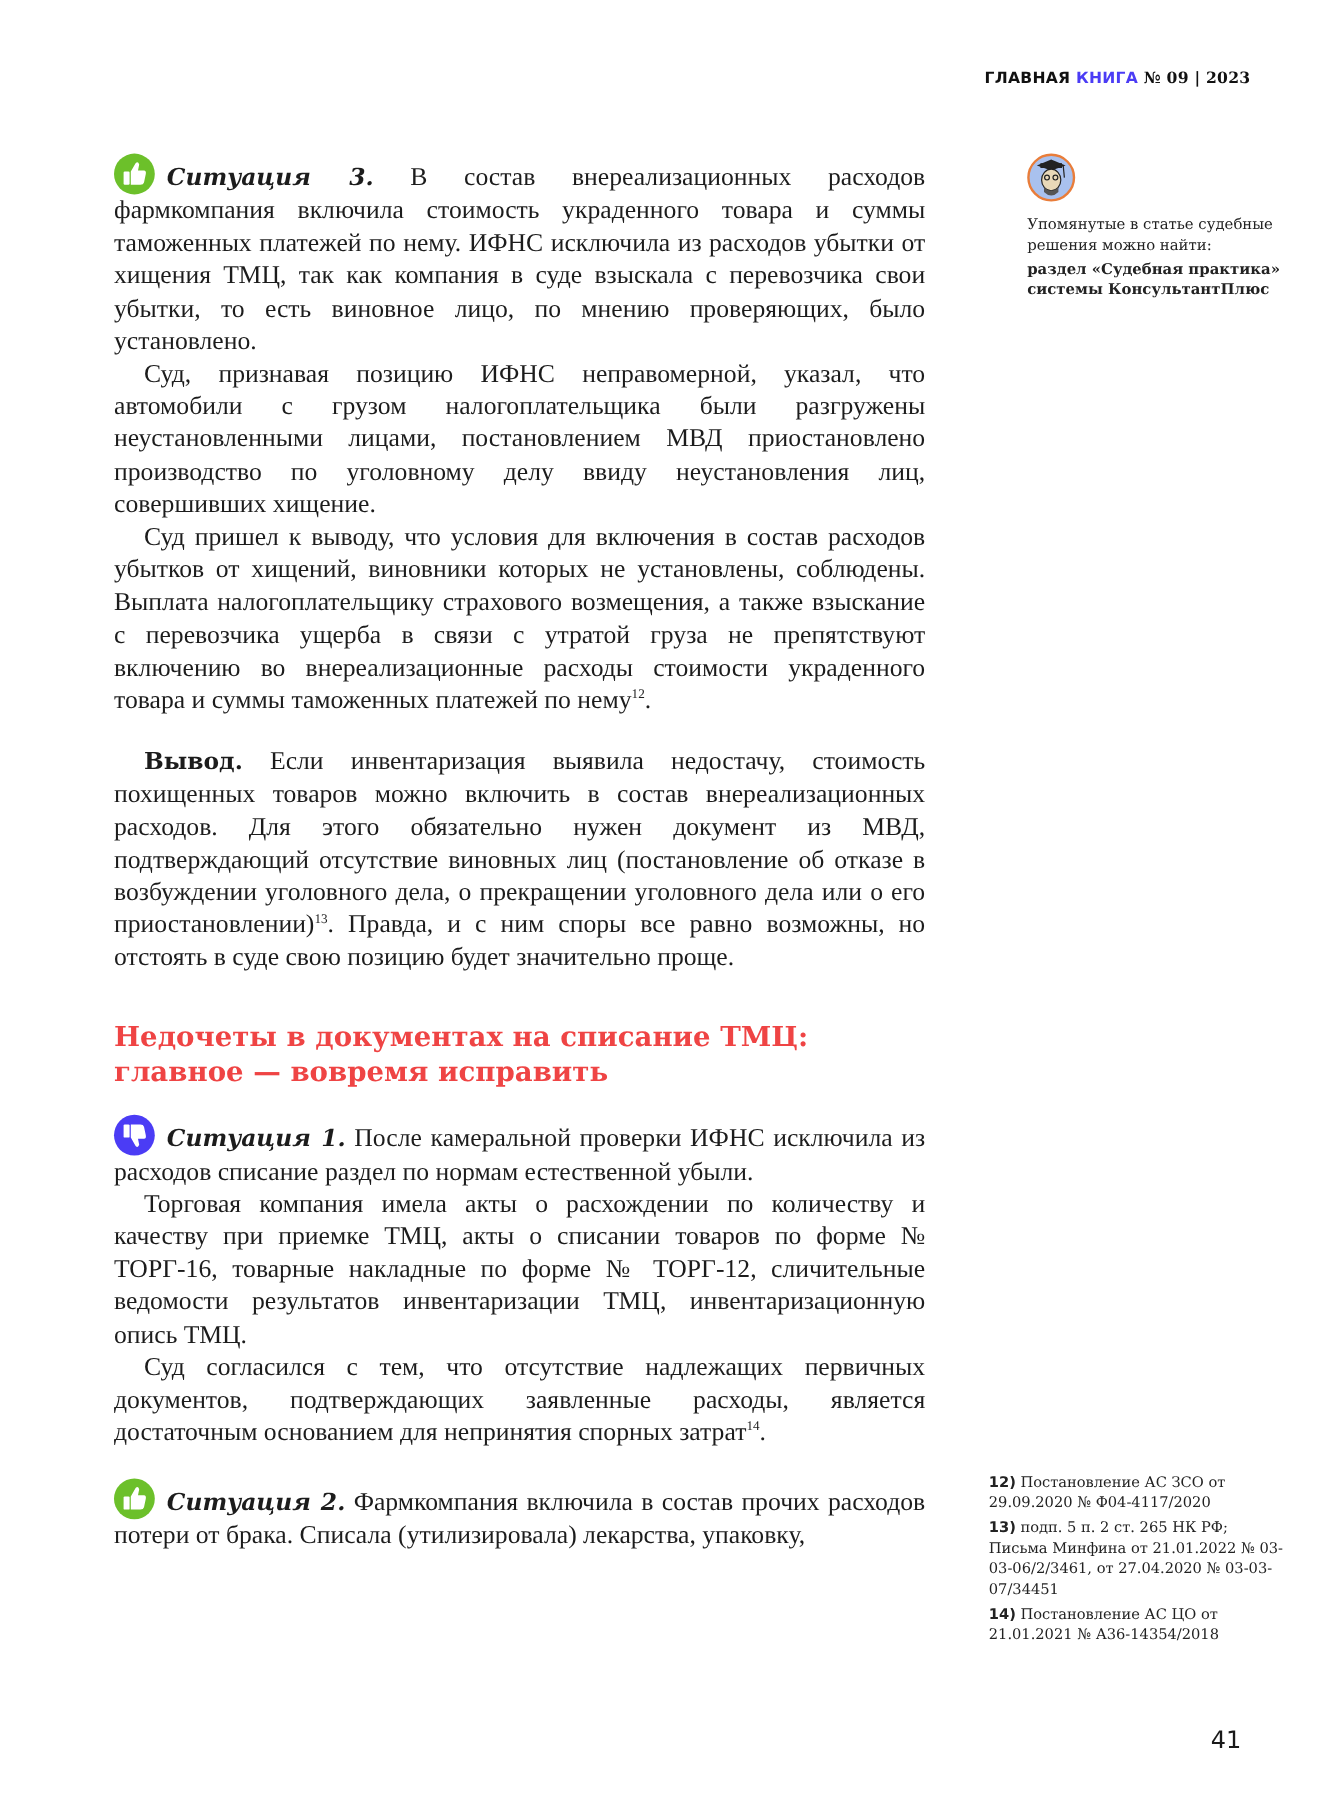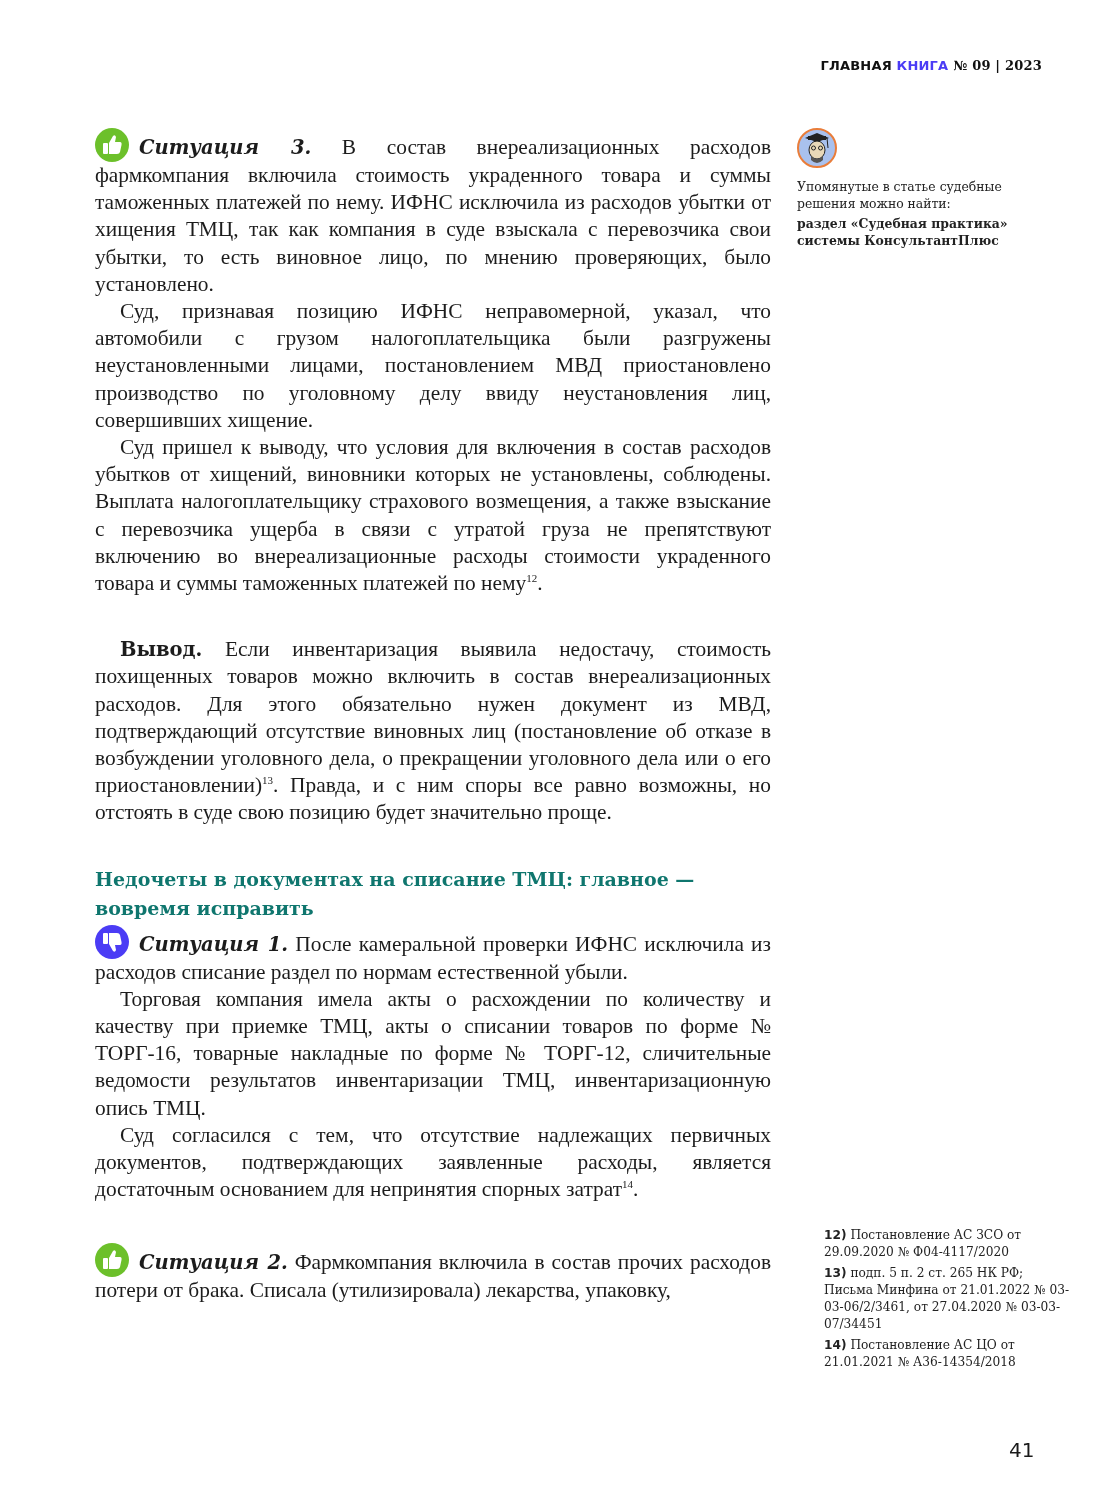--- a/index.html
+++ b/index.html
@@ -5,32 +5,32 @@
   html, body { margin: 0; padding: 0; background: #ffffff; }
   body { width: 1104px; height: 1500px; position: relative; overflow: hidden; color: #1a1a1a; font-family: "DejaVu Serif", serif; }
   .header { position: absolute; top: 58px; right: 62px; font-family: "DejaVu Sans", sans-serif; font-weight: bold; font-size: 13px; letter-spacing: 0.2px; }
   .header .brand1 { color: #111; }
   .header .brand2 { color: #4b3cf5; }
   .header .issue { color: #111; font-family: "DejaVu Serif", serif; }
 
   .main { position: absolute; left: 95px; top: 128px; width: 676px; font-family: "Liberation Serif", serif; font-size: 21.4px; line-height: 27.2px; color: #1c1c1c; }
   .main p { margin: 0; text-align: justify; }
   .main p.indent { text-indent: 25px; }
-  .main p.gap-top { margin-top: 39px; }
+  .main p.gap-top { margin-top: 24px; }
   .situ { font-weight: bold; font-style: italic; font-family: "DejaVu Serif", serif; font-size: 19.5px; }
   .bold { font-weight: bold; font-family: "DejaVu Serif", serif; font-size: 19.5px; }
   sup { font-size: 11px; vertical-align: super; line-height: 0; }
   .icon-circle { display: inline-block; width: 34px; height: 34px; border-radius: 50%; vertical-align: -8px; margin-right: 10px; position: relative; }
   .icon-circle svg { position: absolute; left: 0; top: 0; }
   .thumb-up { background: #6cc02a; }
   .thumb-down { background: #4b3cf5; }
 
-  h2.section { margin: 38px 0 2px 0; font-family: "DejaVu Serif", serif; font-weight: bold; font-size: 19px; line-height: 29px; color: #0f766e; }
+  h2.section { margin: 38px 0 21px 0; font-family: "DejaVu Serif", serif; font-weight: bold; font-size: 23px; line-height: 29px; color: #ef4444; }
 
-  .side { position: absolute; left: 797px; top: 128px; width: 240px; font-family: "DejaVu Serif", serif; font-size: 12.4px; line-height: 17px; color: #222; }
+  .side { position: absolute; left: 856px; top: 128px; width: 240px; font-family: "DejaVu Serif", serif; font-size: 12.4px; line-height: 17px; color: #222; }
   .avatar { width: 36px; height: 36px; border-radius: 50%; background: #a9c1ee; border: 2px solid #e97d3a; position: relative; overflow: hidden; margin-bottom: 10px; }
   .side .bold-note { font-weight: bold; font-size: 12.4px; margin-top: 3px; }
 
   .footnotes { position: absolute; left: 824px; top: 1227px; width: 250px; font-family: "DejaVu Serif", serif; font-size: 12.2px; line-height: 17px; color: #222; }
   .footnotes .fn { margin-bottom: 4px; }
   .footnotes .fn-num { font-weight: bold; font-family: "DejaVu Sans", sans-serif; }
 
   .page-num { position: absolute; left: 1009px; top: 1438px; font-family: "DejaVu Sans", sans-serif; font-size: 20px; color: #1a1a1a; }
 </style>
 </head>

